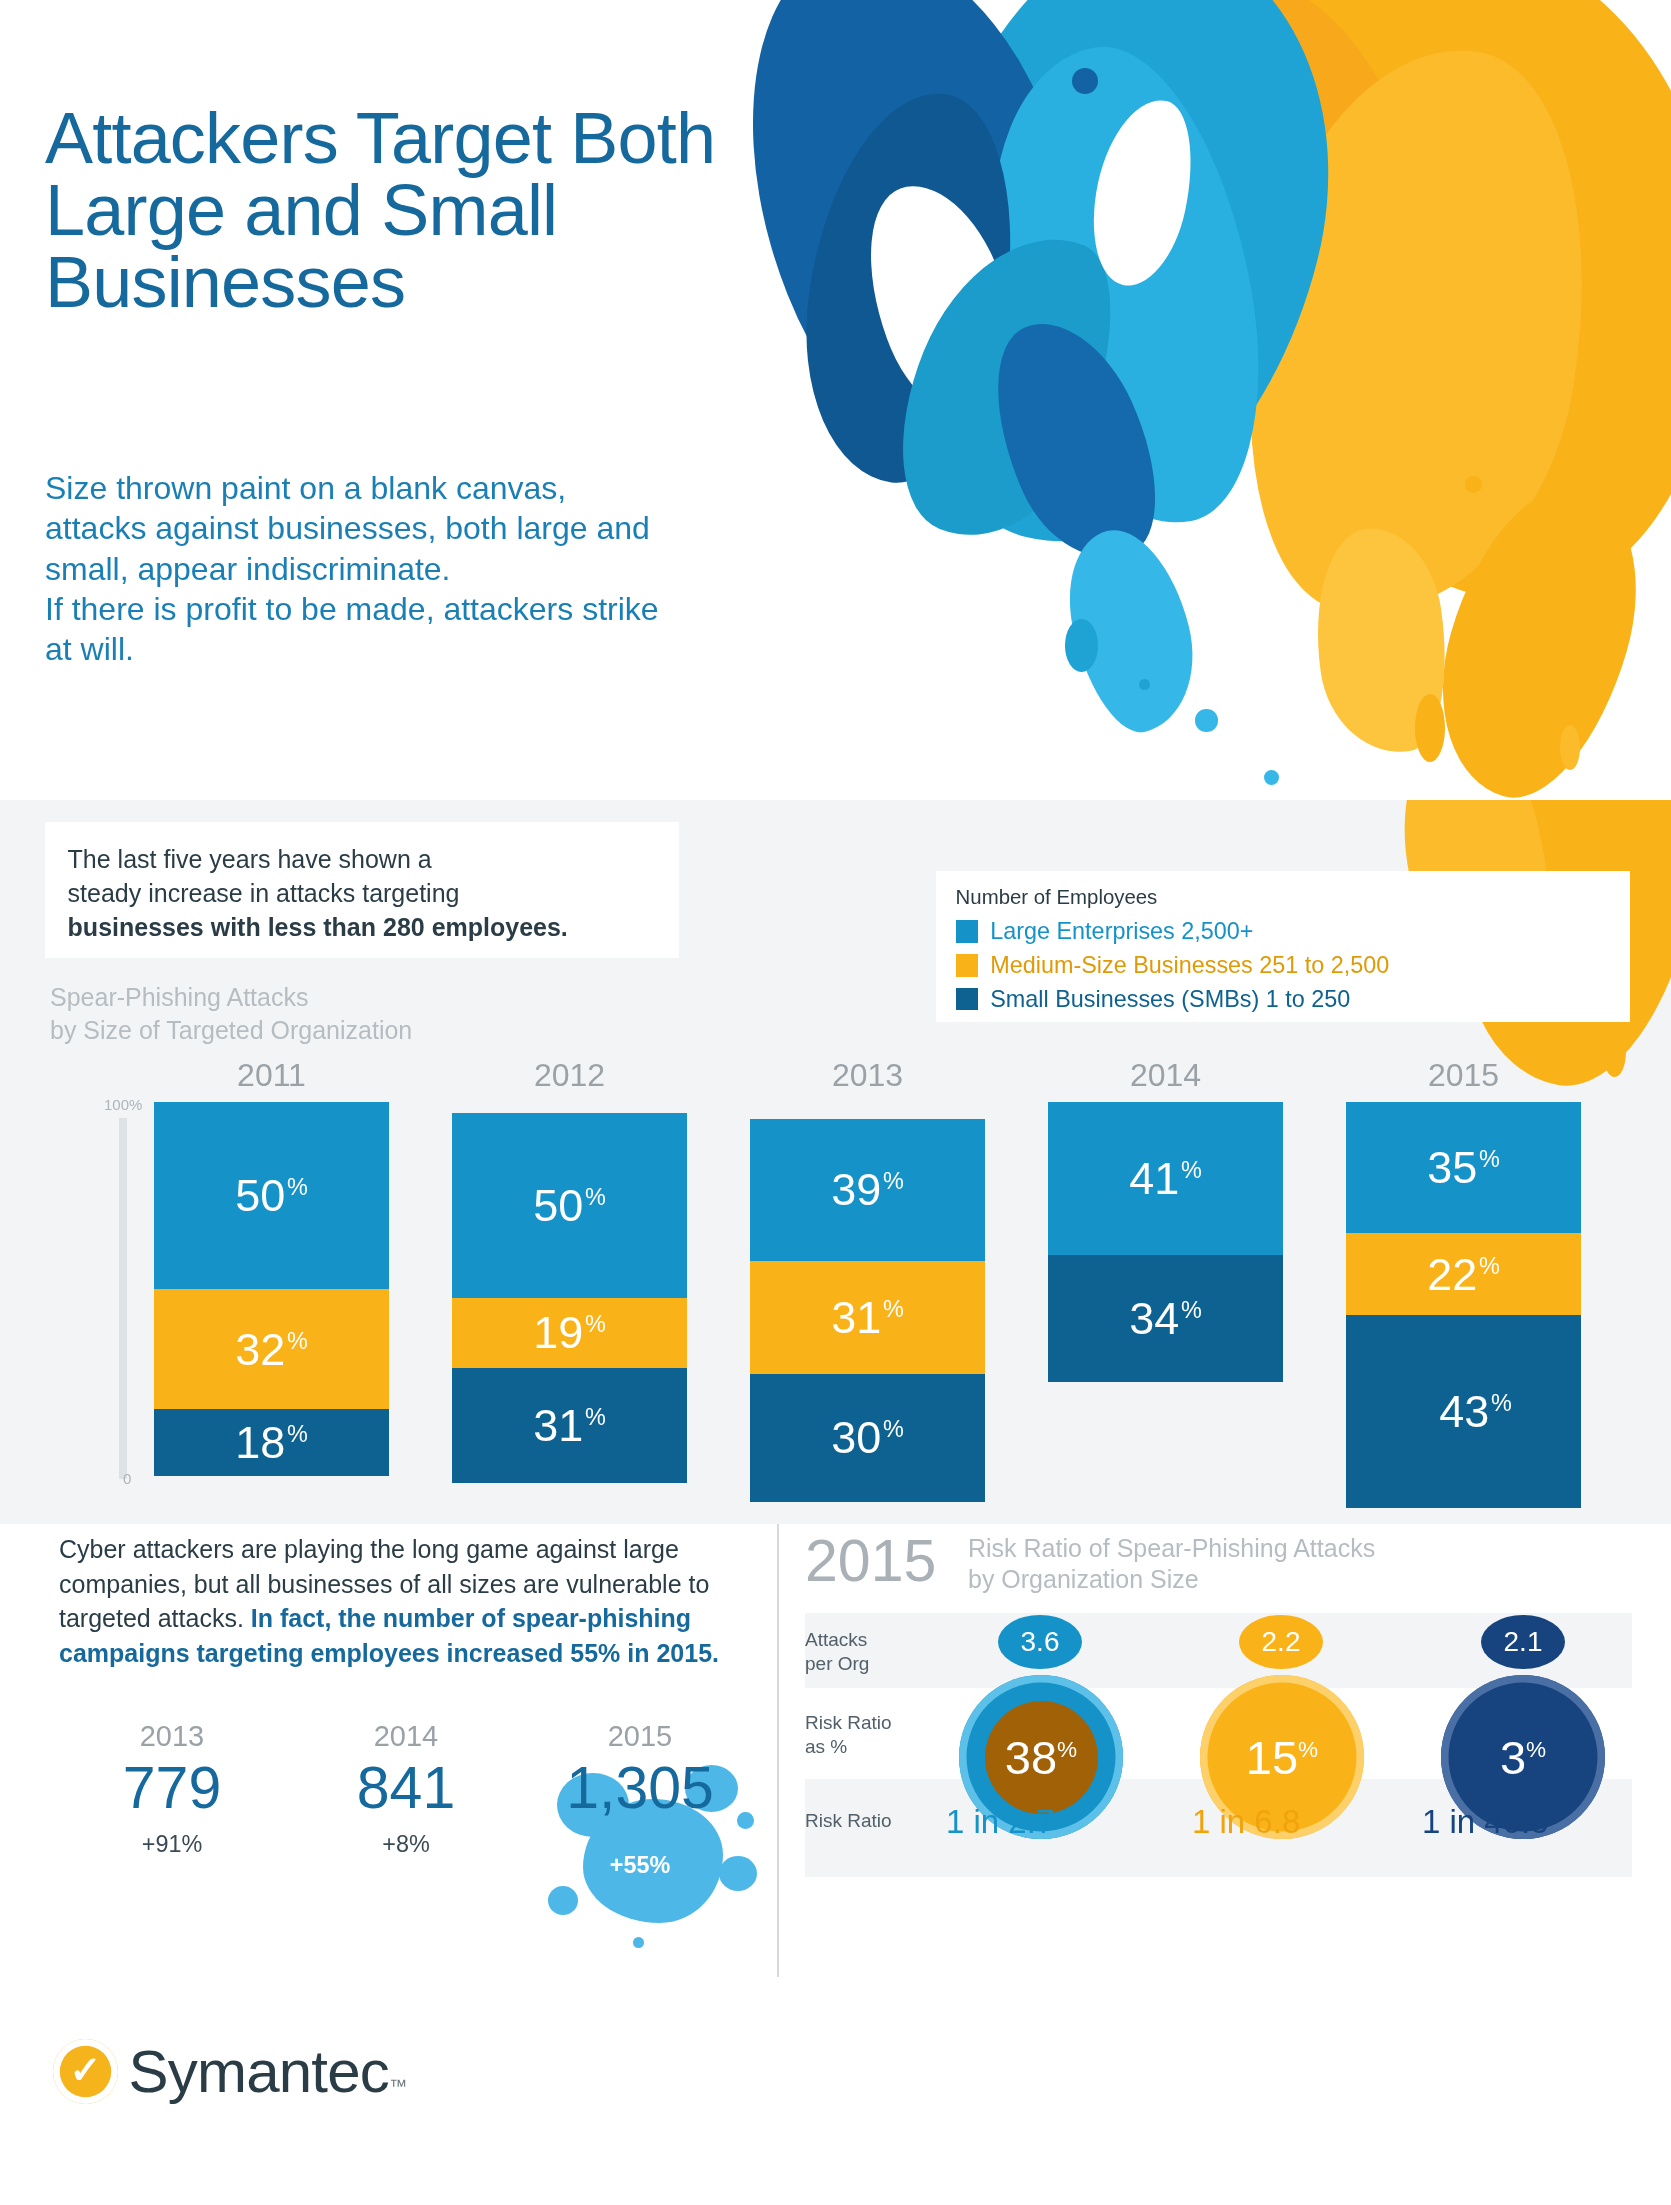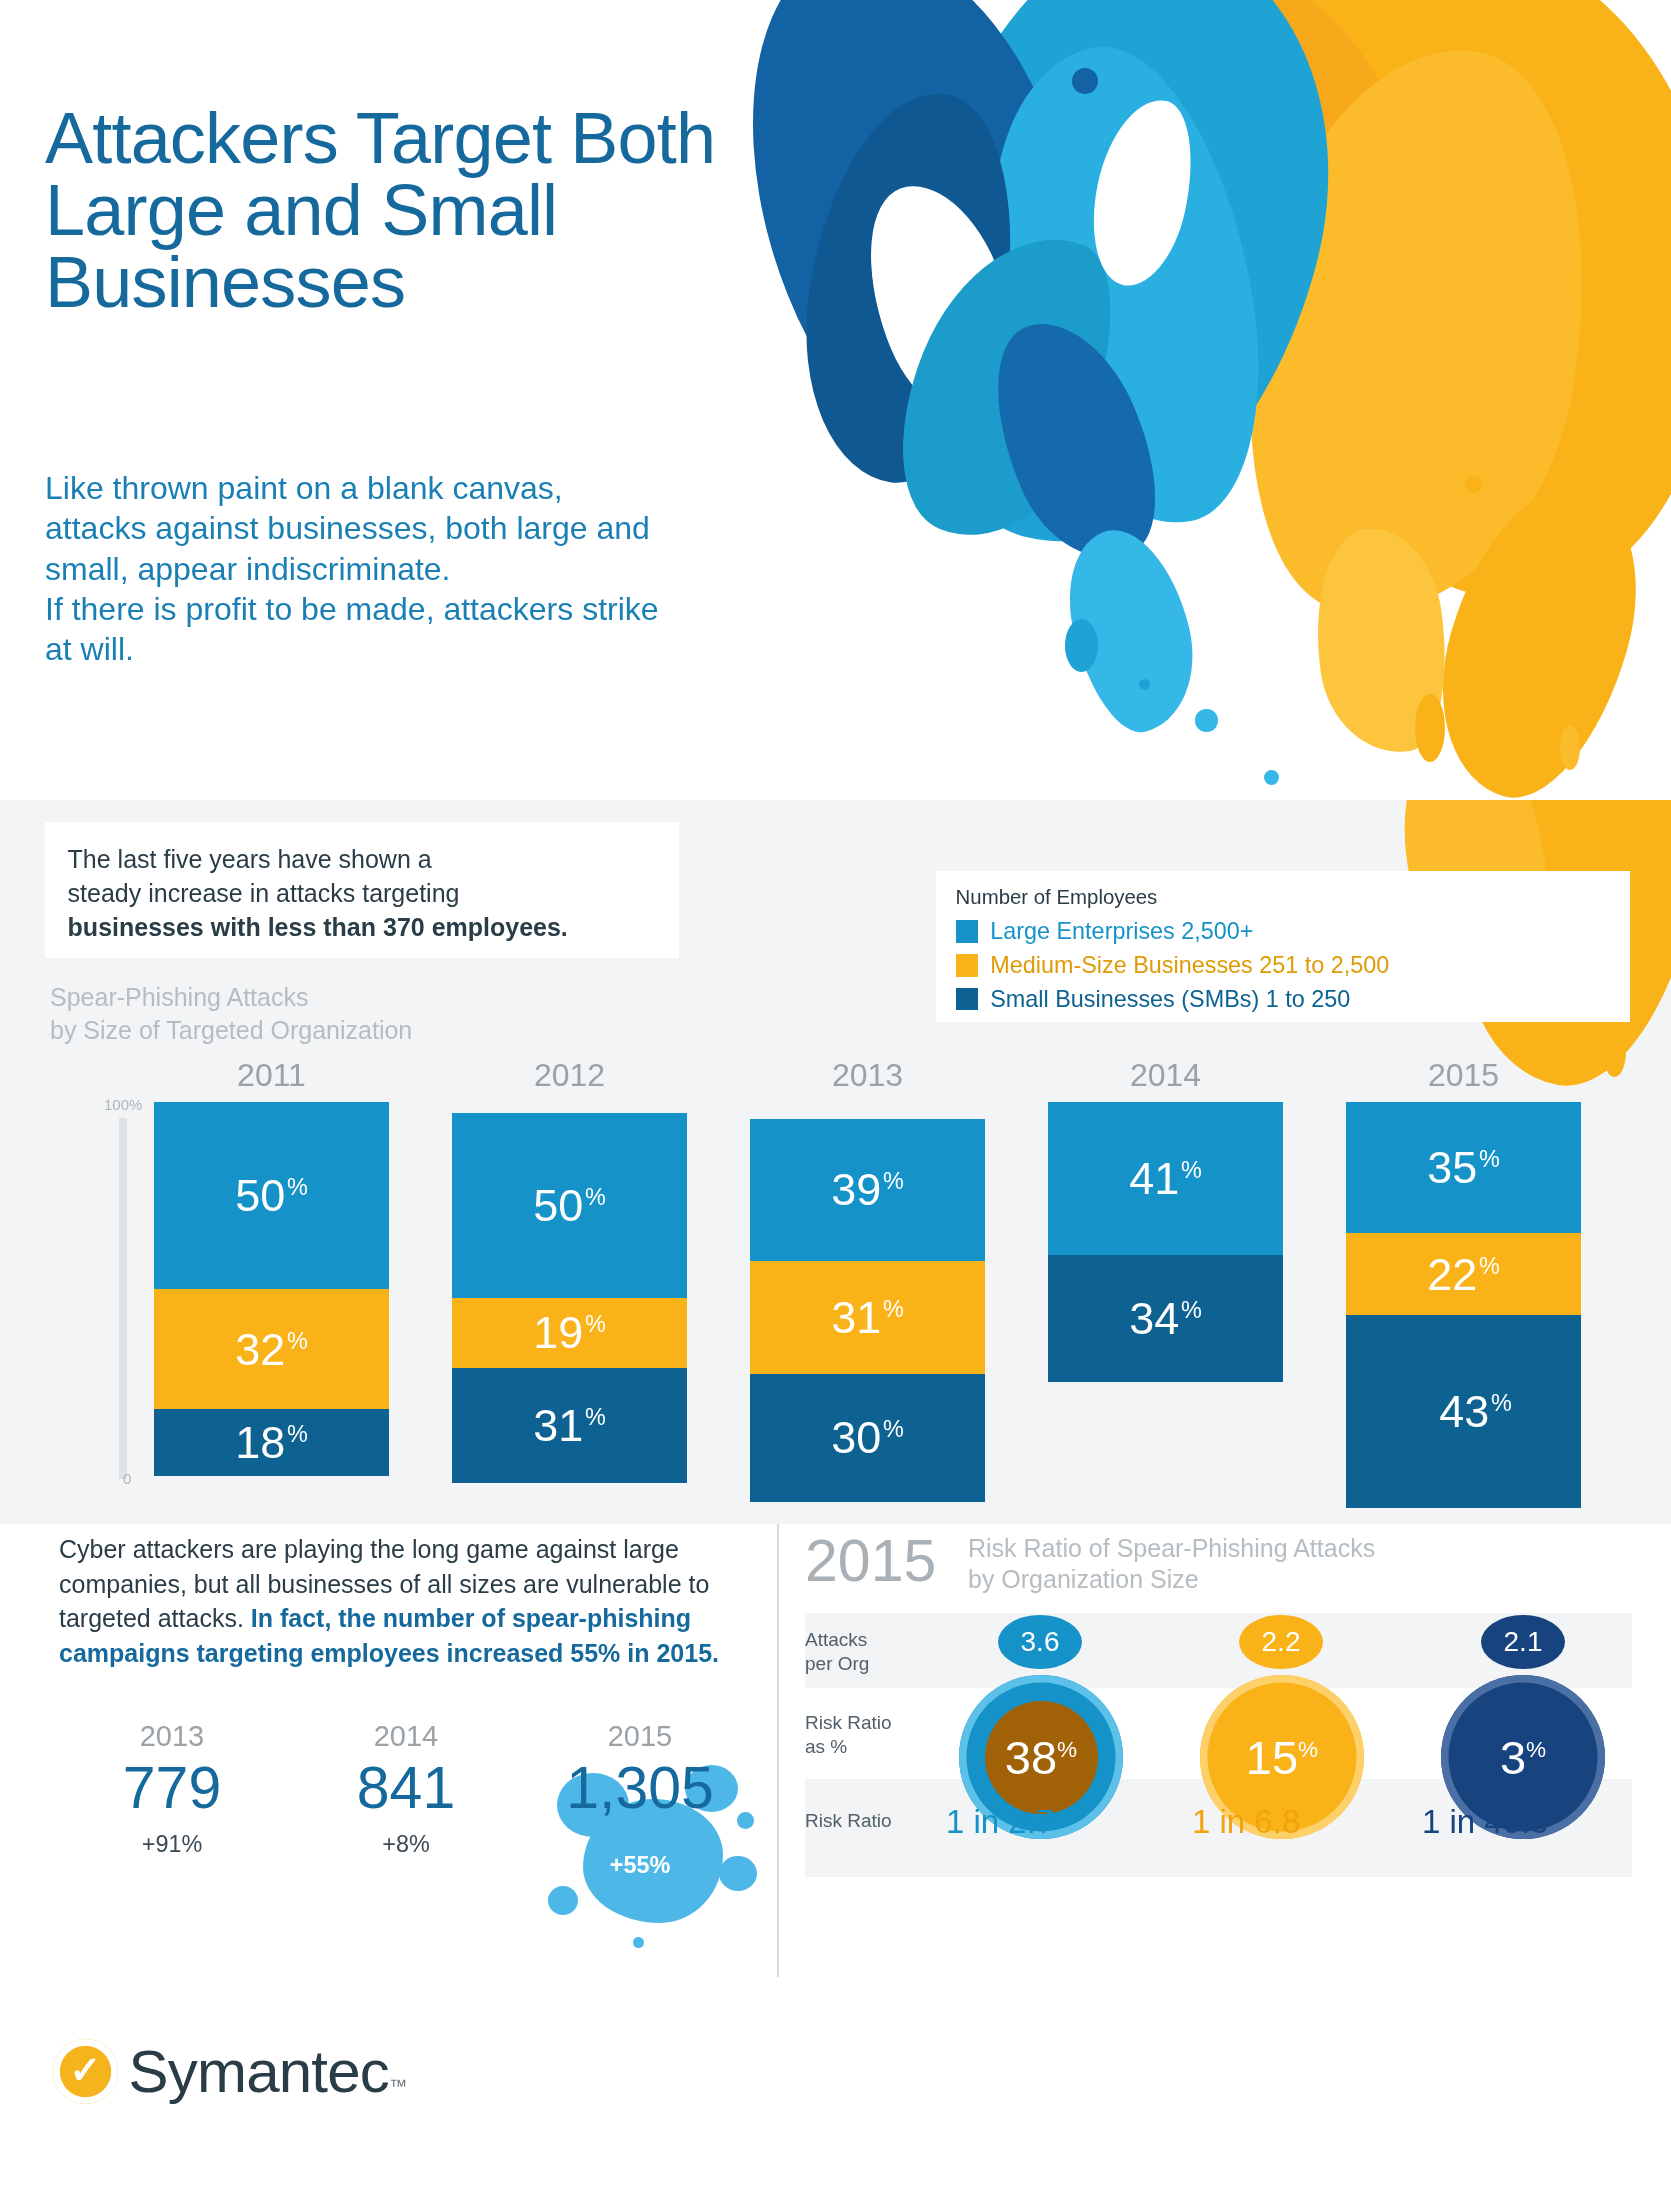--- a/index.html
+++ b/index.html
@@ -256,37 +256,37 @@
     <div class="drop" style="width:22.6px;height:22.6px;background:#35b7e8;right:453px;top:754px;"></div>
     <div class="drop" style="width:15px;height:15px;background:#35b7e8;right:392px;top:815px;"></div>
     <div class="drop" style="width:10.6px;height:10.6px;background:#1fa3d4;right:521px;top:724px;"></div>
     <div class="drop" style="width:33px;height:53px;background:#1fa3d4;right:573px;top:664px;border-radius:50%;"></div>
     <div class="drop" style="width:30px;height:68px;background:#f9b218;right:226px;top:739px;border-radius:50%;"></div>
     <div class="drop" style="width:19.6px;height:45px;background:#fbbb2b;right:91px;top:770px;border-radius:50%;"></div>
   </div>
 </div>
 
 <h1 class="title">Attackers Target Both Large and Small Businesses</h1>
-<p class="subtitle" style="white-space:pre-line;">Like thrown paint on a blank canvas, attacks against businesses, both large and small, appear indiscriminate.
+<p class="subtitle" style="white-space:pre-line;">Size thrown paint on a blank canvas, attacks against businesses, both large and small, appear indiscriminate.
 If there is profit to be made, attackers strike at will.</p>
 
 <div class="mid-bg"></div>
 
 <div style="position:absolute;left:890px;top:800px;width:781px;height:324px;overflow:hidden;">
   <div class="blob" style="background:#f9b218;width:226px;height:392px;right:-22.6px;top:-106px;border-radius:50% 50% 45% 55% / 55% 45% 55% 45%;transform:rotate(10deg);"></div>
   <div class="blob" style="background:#fbbb2b;width:136px;height:249px;right:128px;top:-68px;border-radius:55% 45% 50% 50%;transform:rotate(-12deg);"></div>
   <div class="drop" style="width:18px;height:18px;background:#f9b218;right:249px;top:113px;"></div>
   <div class="drop" style="width:12px;height:12px;background:#f9b218;right:294px;top:174px;"></div>
   <div class="drop" style="width:22.6px;height:51px;background:#f9b218;right:45px;top:226px;border-radius:50%;"></div>
 </div>
 
 <div class="callout">
   <div>The last five years have shown a</div>
   <div>steady increase in attacks targeting</div>
-  <div class="bold">businesses with less than 370 employees.</div>
+  <div class="bold">businesses with less than 280 employees.</div>
 </div>
 
 <div class="legend">
   <div class="legend-title">Number of Employees</div>
   <div class="legend-row">
     <span class="legend-swatch" style="background:#1592c8;"></span>
     <span class="legend-label" style="color:#1592c8;">Large Enterprises 2,500+</span>
   </div>
   <div class="legend-row">
     <span class="legend-swatch" style="background:#f9b218;"></span>

